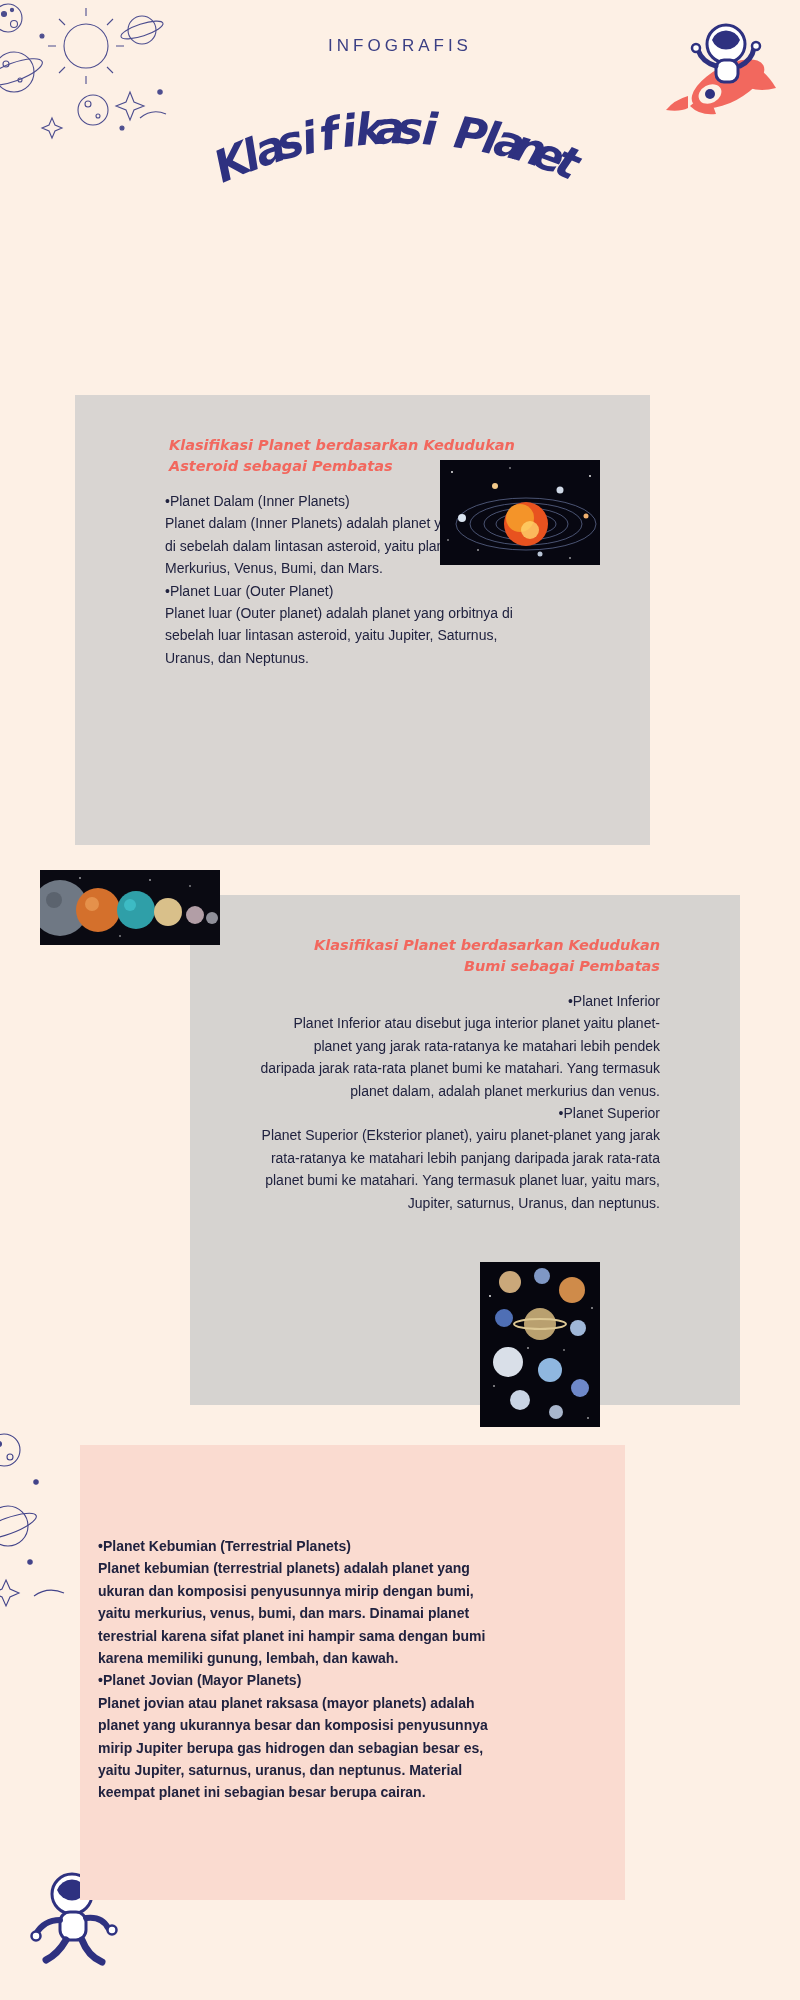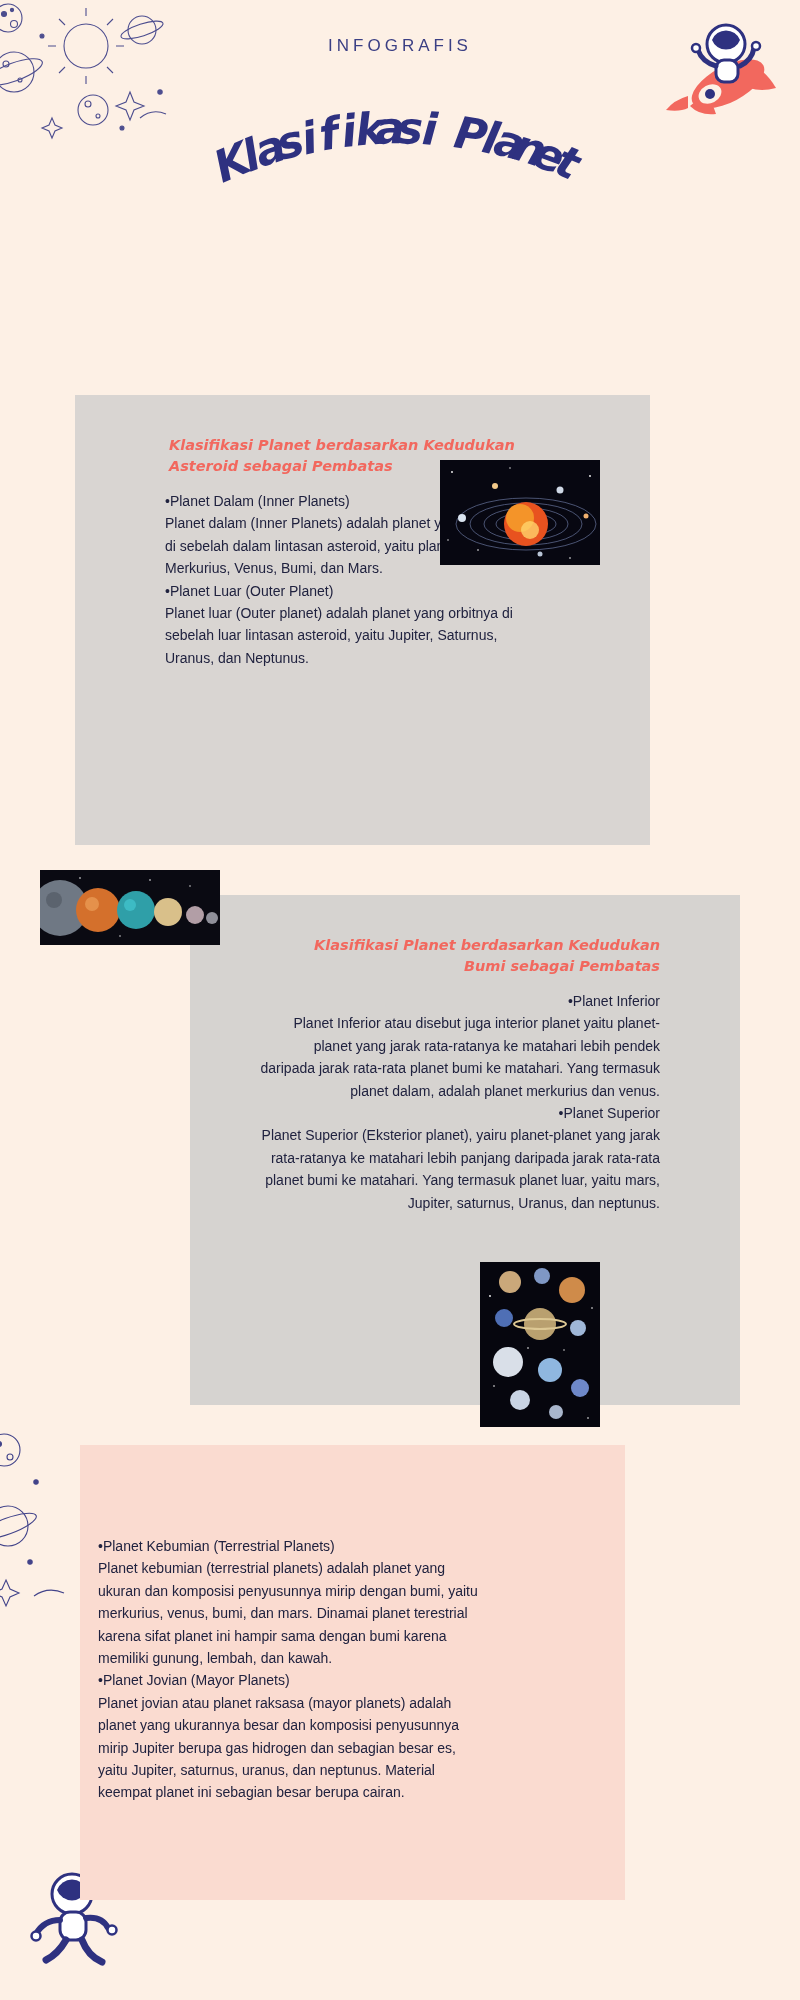--- a/index.html
+++ b/index.html
@@ -151,21 +151,21 @@
     color: #20223f;
   }
 
   .b1-head { position: absolute; left: 94px; top: 40px; width: 350px; }
   .b1-body { position: absolute; left: 90px; top: 95px; width: 360px; }
 
   .b2-head { position: absolute; left: 100px; top: 40px; width: 370px; text-align: right; }
   .b2-body { position: absolute; left: 70px; top: 95px; width: 400px; text-align: right; }
 
   .b3-head { position: absolute; left: 18px; top: 28px; width: 330px; }
-  .b3-body { position: absolute; left: 18px; top: 90px; width: 390px; }
+  .b3-body { position: absolute; left: 18px; top: 90px; width: 390px; font-weight: bold; }
 
   
   .photo {
     position: absolute;
     background: #05060f;
     overflow: hidden;
   }
   .img-1 { left: 440px; top: 460px; width: 160px; height: 105px; }
   .img-2 { left: 40px; top: 870px; width: 180px; height: 75px; }
   .img-3 { left: 480px; top: 1262px; width: 120px; height: 165px; }

